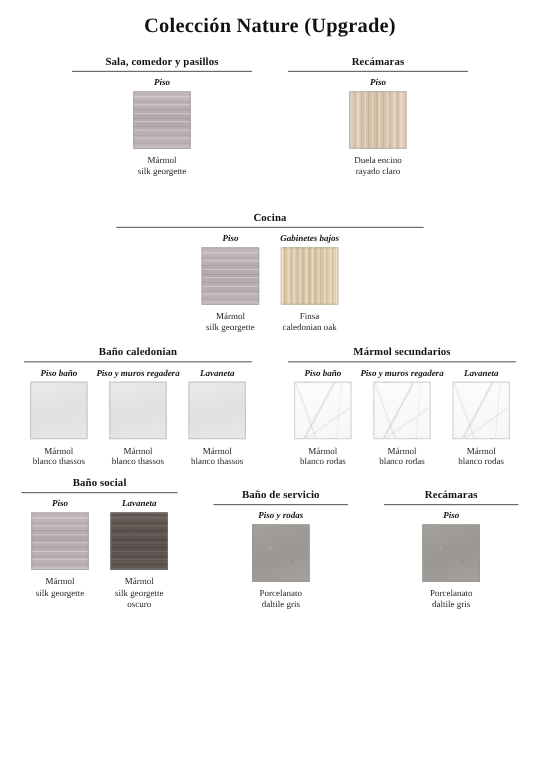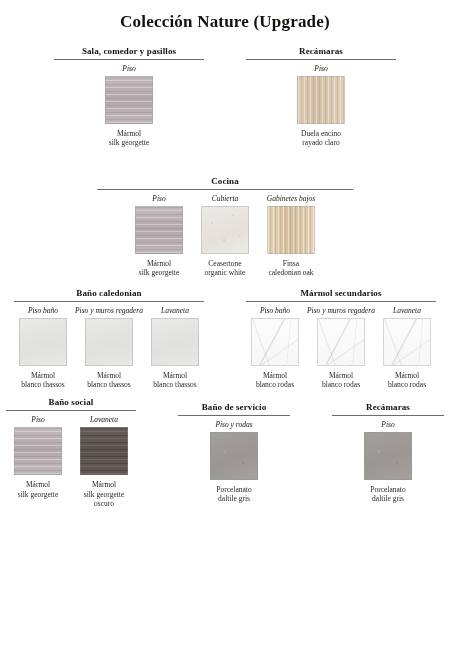--- a/index.html
+++ b/index.html
@@ -30,22 +30,22 @@
     font-weight: bold;
     letter-spacing: 0.2px;
     margin: 12px 0 0 0;
     color: #14110f;
   }
 
   
   .band {
     display: flex;
     justify-content: center;
-    align-items: center;
-    gap: 42px;
+    align-items: flex-end;
+    gap: 30px;
     margin-top: 14px;
   }
   .band.band-cocina { margin-top: 28px; }
   .band.band-banos  { margin-top: 10px; }
   .band.band-bottom { margin-top: 8px; }
 
   .group {
     display: flex;
     flex-direction: column;
     align-items: center;
@@ -75,21 +75,21 @@
 
   .cell {
     display: flex;
     flex-direction: column;
     align-items: center;
     width: 58px;
   }
   .cell-sub {
     font-size: 7.5px;
     font-style: italic;
-    font-weight: normal;
+    font-weight: bold;
     color: #17140f;
     text-align: center;
     margin-bottom: 3px;
     white-space: nowrap;
   }
   .swatch {
     width: 48px;
     height: 48px;
     border: 1px solid rgba(150,148,145,0.35);
     box-sizing: border-box;
@@ -227,26 +227,20 @@
           <div class="group-title">Cocina</div>
           <div class="group-rule"></div>
           <div class="swatch-row">
             <div class="cell">
               <div class="cell-sub">Piso</div>
               <div class="swatch m-silk-georgette"></div>
               <div class="cell-caption">Mármol
 silk georgette</div>
             </div>
             <div class="cell">
-              <div class="cell-sub">Cubierta</div>
-              <div class="swatch m-organic-white"></div>
-              <div class="cell-caption">Ceasertone
-organic white</div>
-            </div>
-            <div class="cell">
               <div class="cell-sub">Gabinetes bajos</div>
               <div class="swatch m-caledonian-oak"></div>
               <div class="cell-caption">Finsa
 caledonian oak</div>
             </div>
           </div>
         </div>
       </div>
       <div class="band band-banos">
         <div class="group" style="width: 190px;">

